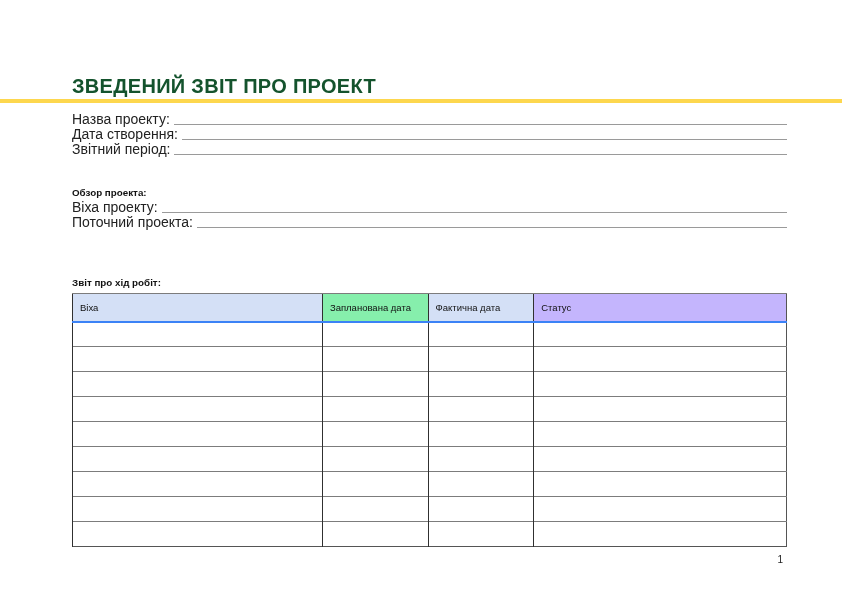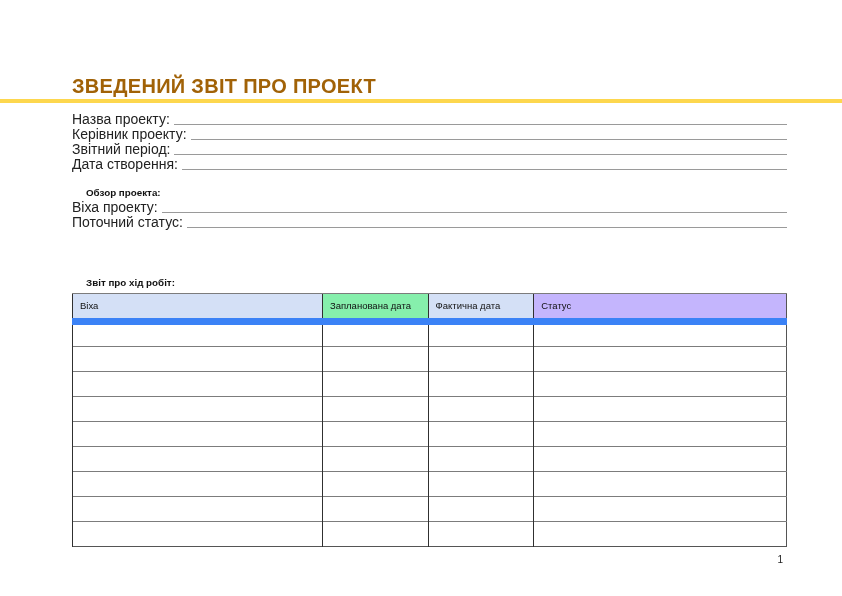--- a/index.html
+++ b/index.html
@@ -21,21 +21,21 @@
   .accent-divider {
     position: absolute; left: 0; right: 0; top: 99px;
     height: 4px; background: #fdd74e;
   }
   .fields-block { position: absolute; left: 72px; right: 55px; }
   #info-fields { top: 112px; }
   #overview-section { top: 185px; }
   #progress-heading { top: 275px; }
   .section-heading {
     font-size: 9.8px; font-weight: 700;
-    line-height: 15px; color: #111; margin-left: 14px;
+    line-height: 15px; color: #111;
   }
   .field-row {
     display: flex; height: 15px; align-items: stretch;
   }
   .field-label {
     font-size: 14px; line-height: 15px;
     white-space: nowrap; padding-right: 4px; color: #222;
   }
   .field-line {
     flex: 1; border-bottom: 1px solid #9a9a9a; margin-bottom: 2px;
@@ -49,61 +49,57 @@
     border-left: 1px solid #303030;
     border-top: 1px solid #7c7c7c;
   }
   .milestones-table { border: 1px solid #555555; }
   .milestones-table thead th {
     background: #d4e0f6;
     height: 28px;
     font-size: 9.5px; font-weight: 400; color: #111;
     text-align: left; vertical-align: middle;
     padding: 2px 7px; line-height: 11.5px;
-    border-bottom: 7px solid #3b82f6;
+    border-bottom: 2px solid #3b82f6;
   }
   .milestones-table tbody td { height: 25px; }
   .page-number {
     position: absolute; top: 554px; right: 59px;
     font-size: 10px; color: #222;
   }
 </style>
 </head>
 <body>
 
-<h1 class="report-title" style="color: #a16207;">ЗВЕДЕНИЙ ЗВІТ ПРО ПРОЕКТ</h1>
+<h1 class="report-title" style="color: #14532d;">ЗВЕДЕНИЙ ЗВІТ ПРО ПРОЕКТ</h1>
 <div class="accent-divider" style="background: rgb(253, 215, 78);"></div>
 
 <div class="fields-block" id="info-fields">
   <div class="field-row">
     <span class="field-label">Назва проекту:</span>
     <span class="field-line"></span>
   </div>
   <div class="field-row">
-    <span class="field-label">Керівник проекту:</span>
+    <span class="field-label">Дата створення:</span>
     <span class="field-line"></span>
   </div>
   <div class="field-row">
     <span class="field-label">Звітний період:</span>
-    <span class="field-line"></span>
-  </div>
-  <div class="field-row">
-    <span class="field-label">Дата створення:</span>
     <span class="field-line"></span>
   </div>
 </div>
 
 <div class="fields-block" id="overview-section">
   <div class="section-heading">Обзор проекта:</div>
   <div class="field-row">
     <span class="field-label">Віха проекту:</span>
     <span class="field-line"></span>
   </div>
   <div class="field-row">
-    <span class="field-label">Поточний статус:</span>
+    <span class="field-label">Поточний проекта:</span>
     <span class="field-line"></span>
   </div>
 </div>
 
 <div class="fields-block section-heading" id="progress-heading">Звіт про хід робіт:</div>
 
 <table class="milestones-table">
   <colgroup>
     <col style="width:35%">
     <col style="width:14.8%">

